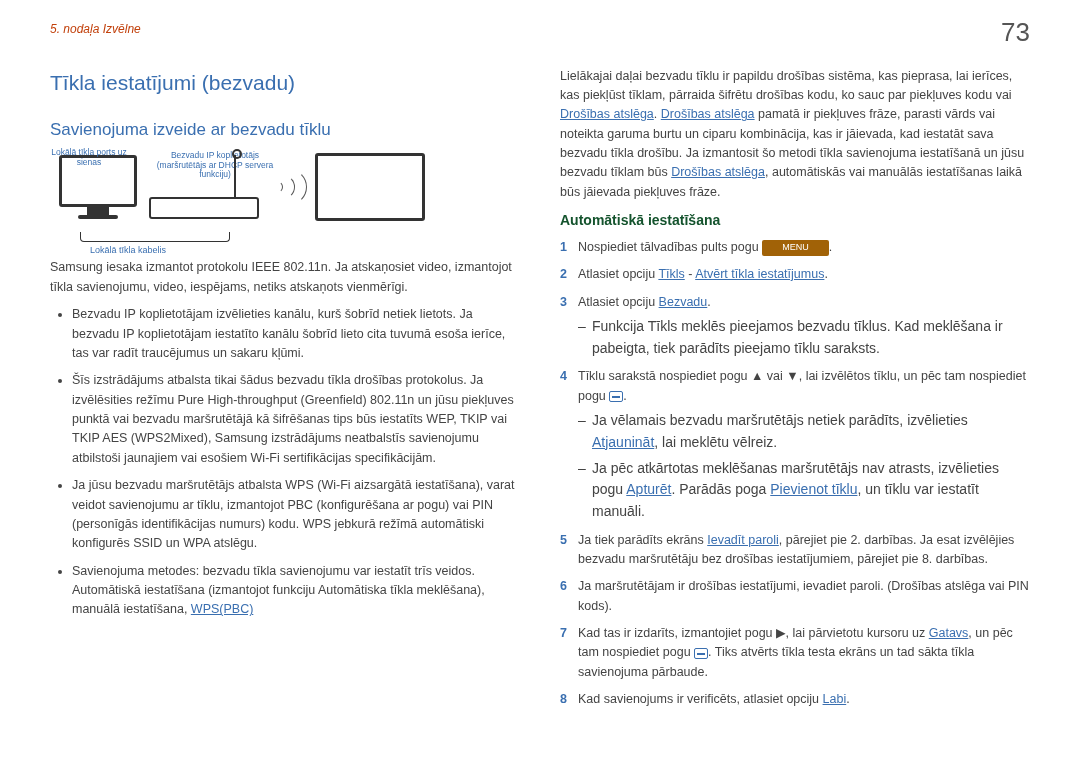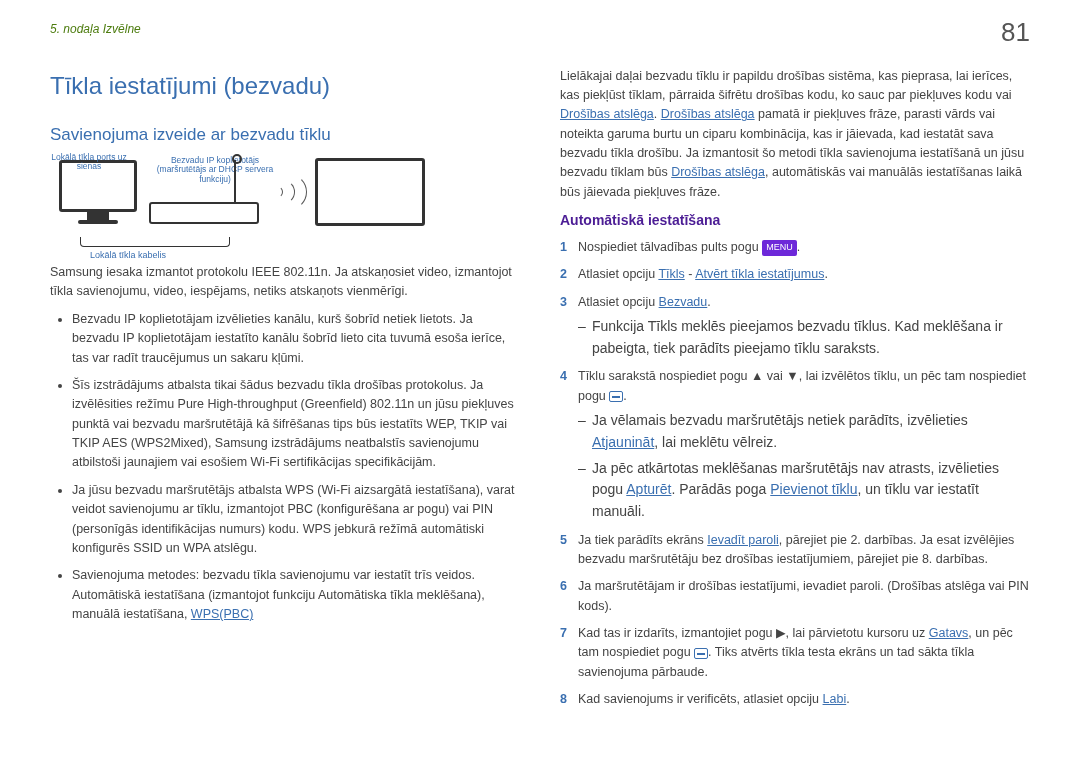--- a/index.html
+++ b/index.html
@@ -16,61 +16,61 @@
   }
   .page-number {
     position: absolute;
     top: 12px;
     right: 50px;
     font-size: 26px;
     color: #555;
     font-weight: 300;
   }
   .breadcrumb {
-    color: #4d7c0f;
+    color: #c2410c;
     font-size: 12px;
     font-style: italic;
     margin-bottom: 28px;
   }
   .columns { display: flex; gap: 40px; }
   .col { flex: 1; }
   .h1 {
     color: #3a6fb0;
-    font-size: 24px;
+    font-size: 21px;
     font-weight: 400;
     margin-bottom: 18px;
   }
   .h2 {
     color: #3a6fb0;
     font-size: 17px;
     font-weight: 400;
     margin-bottom: 10px;
   }
   .h3 {
-    color: #4c1d95;
+    color: #14532d;
     font-size: 14px;
     font-weight: 600;
     margin-top: 8px;
     margin-bottom: 6px;
   }
   .para { margin-bottom: 8px; font-size: 12.5px; color: #444; }
   .link { color: #3a6fb0; text-decoration: underline; }
   ul { list-style: disc; padding-left: 22px; margin-top: 6px; }
   ul li { margin-bottom: 8px; font-size: 12.5px; color: #444; }
   ol.steps { list-style: none; padding-left: 0; margin-top: 4px; }
   ol.steps > li { padding-left: 18px; position: relative; margin-bottom: 8px; font-size: 12.5px; color: #444; }
   ol.steps > li .num { position: absolute; left: 0; top: 0; color: #3a6fb0; font-weight: bold; }
   .sub { padding-left: 14px; position: relative; margin-top: 4px; font-size: 14px; color: #444; }
   .sub:before { content: "–"; position: absolute; left: 0; color: #444; }
   .key-badge {
     display: inline-block;
-    background: #6d28d9;
+    background: #a16207;
     color: #fff;
     font-size: 9px;
-    padding: 1px 4px;
+    padding: 1px 20px;
     border-radius: 2px;
     vertical-align: middle;
   }
   .key-icon {
     display: inline-block;
     width: 14px; height: 11px;
     border: 1.5px solid #3a6fb0;
     border-radius: 2px;
     vertical-align: middle;
     position: relative;
@@ -96,21 +96,21 @@
   .tv { width:110px; height:68px; border:3px solid #333; border-radius:3px; }
   .lbl { font-size:8.5px; color:#3a6fb0; line-height:1.1; text-align:center;}
   .lbl-ports{ position:absolute; top:-7px; left:-4px; width:86px;}
   .lbl-router{ position:absolute; top:-4px; left:6px; width:120px;}
   .lbl-cable { font-size:9px; color:#3a6fb0; margin-left:40px; margin-top:2px;}
   .cable { height:10px; width:150px; border-bottom:1.5px solid #333; border-left:1.5px solid #333; border-right:1.5px solid #333; margin-left:30px; margin-top:-1px; border-radius:0 0 4px 4px;}
 </style>
 </head>
 <body>
 
-<div class="page-number">81</div>
+<div class="page-number">73</div>
 <div class="breadcrumb">5. nodaļa Izvēlne</div>
 
 <div class="columns">
 
   <div class="col">
     <div class="h1">Tīkla iestatījumi (bezvadu)</div>
     <div class="h2">Savienojuma izveide ar bezvadu tīklu</div>
 
     <div>
       <div class="diagram">

